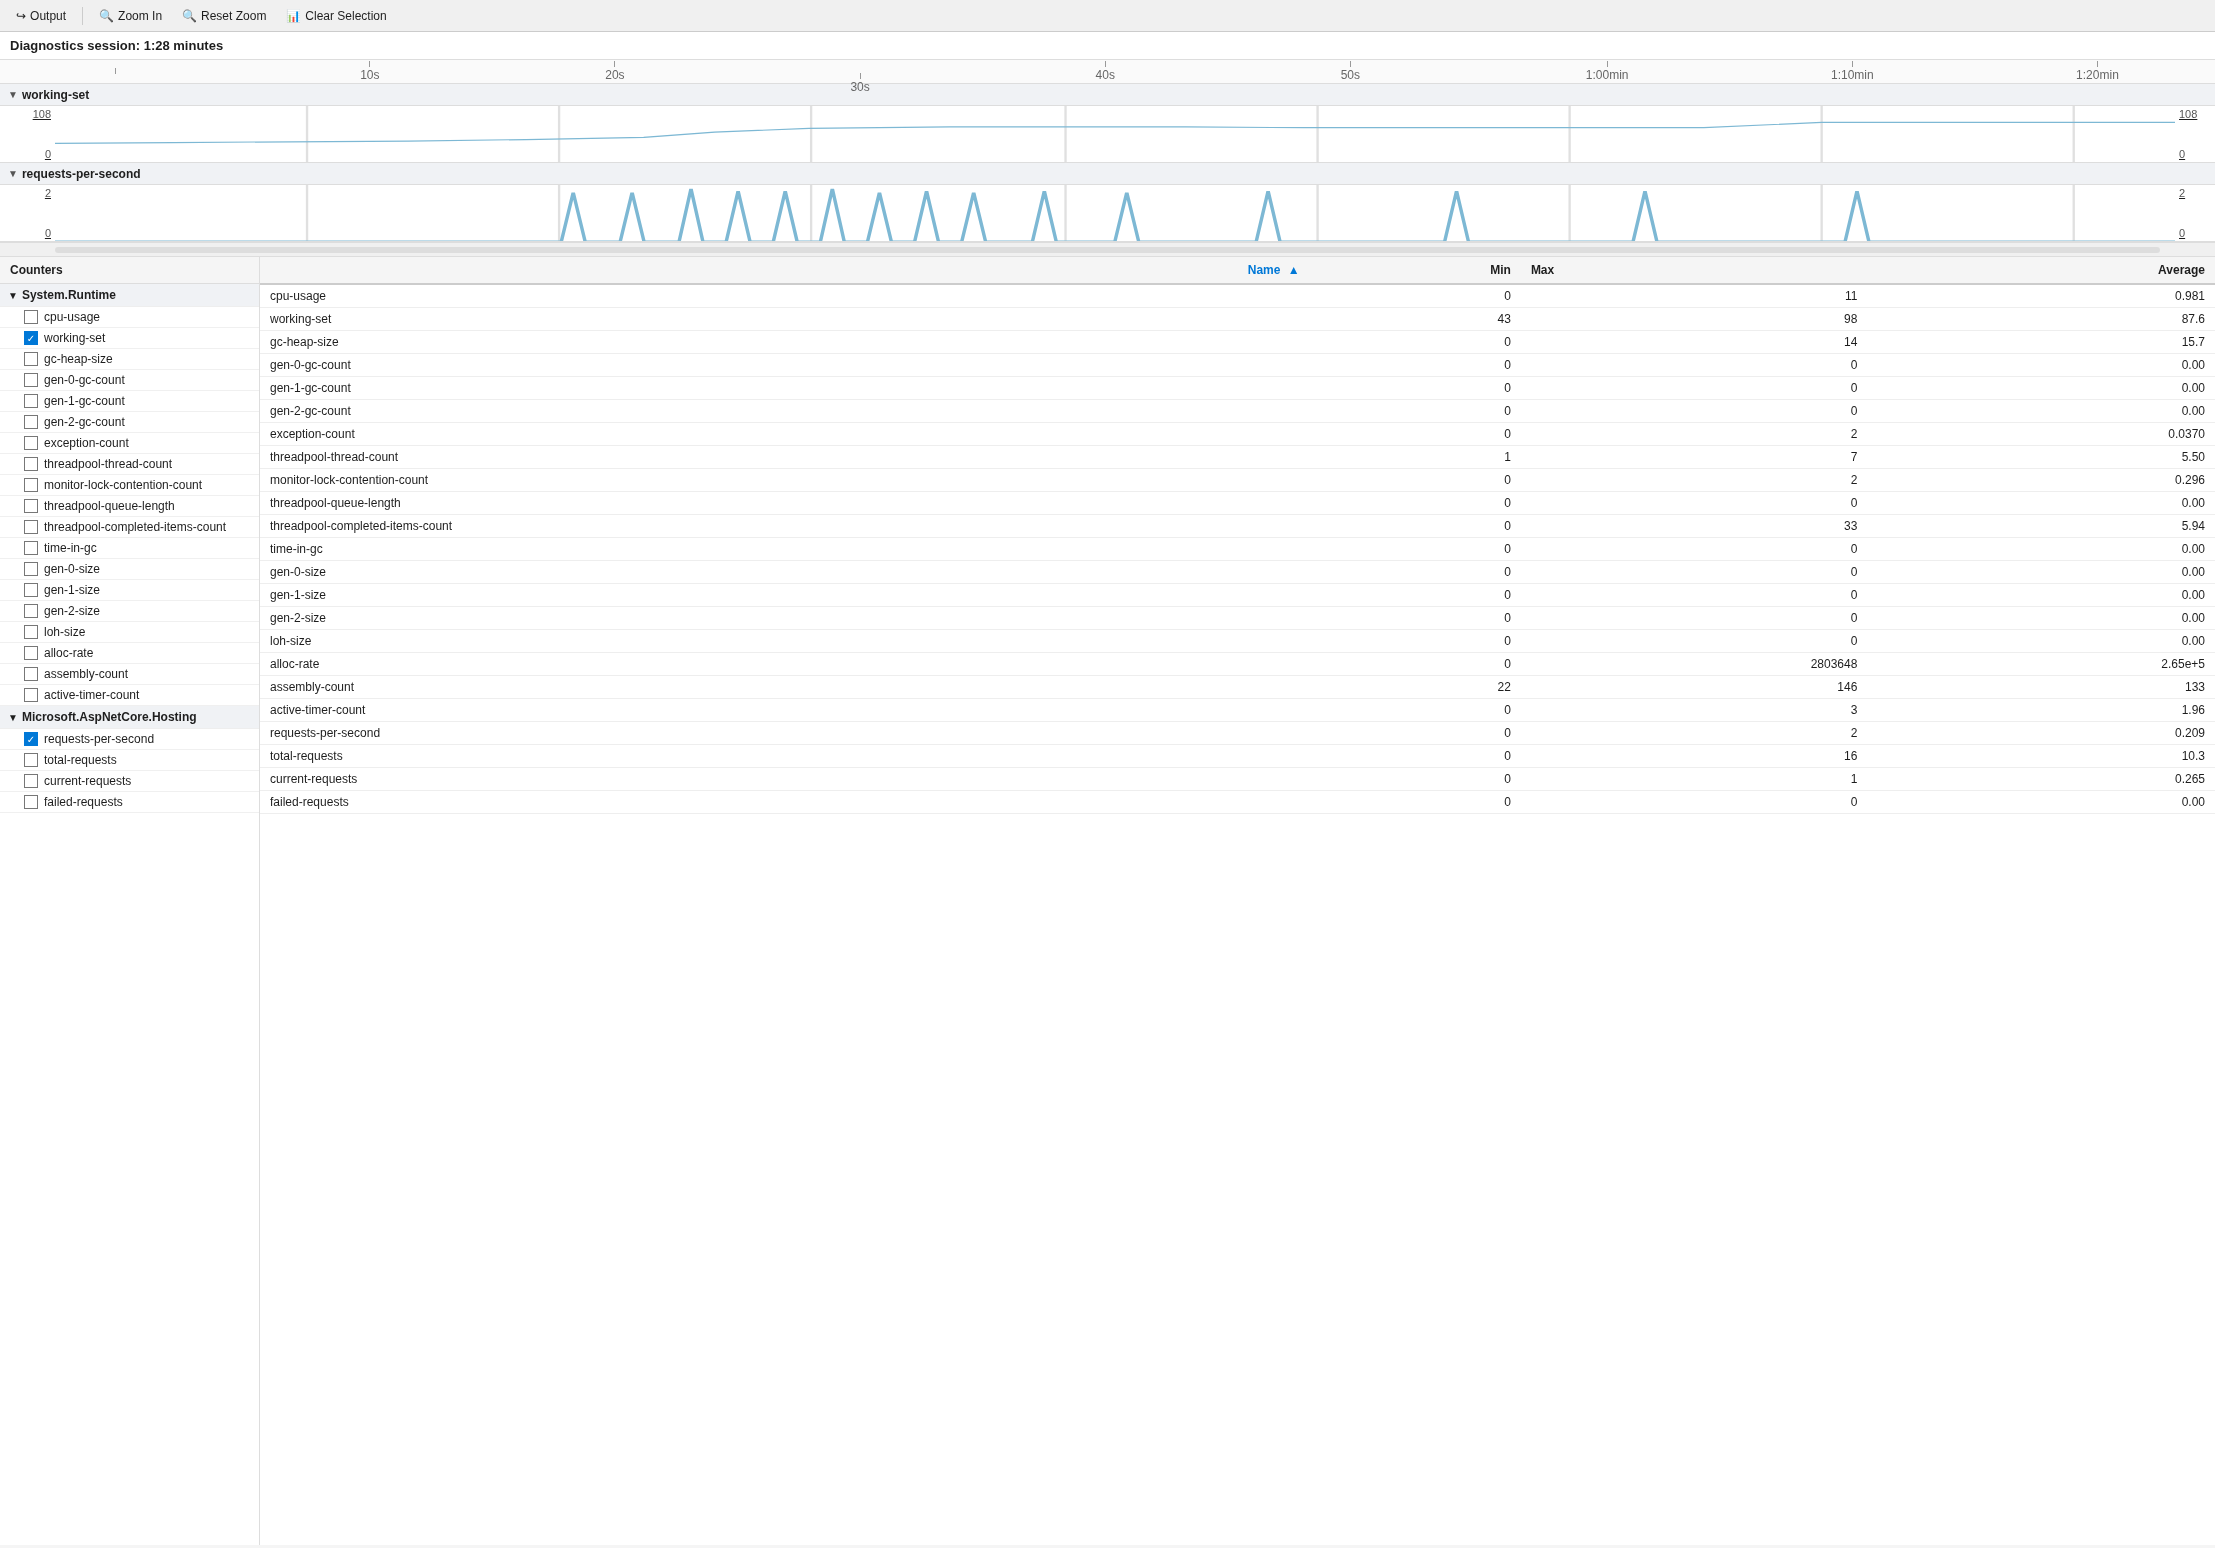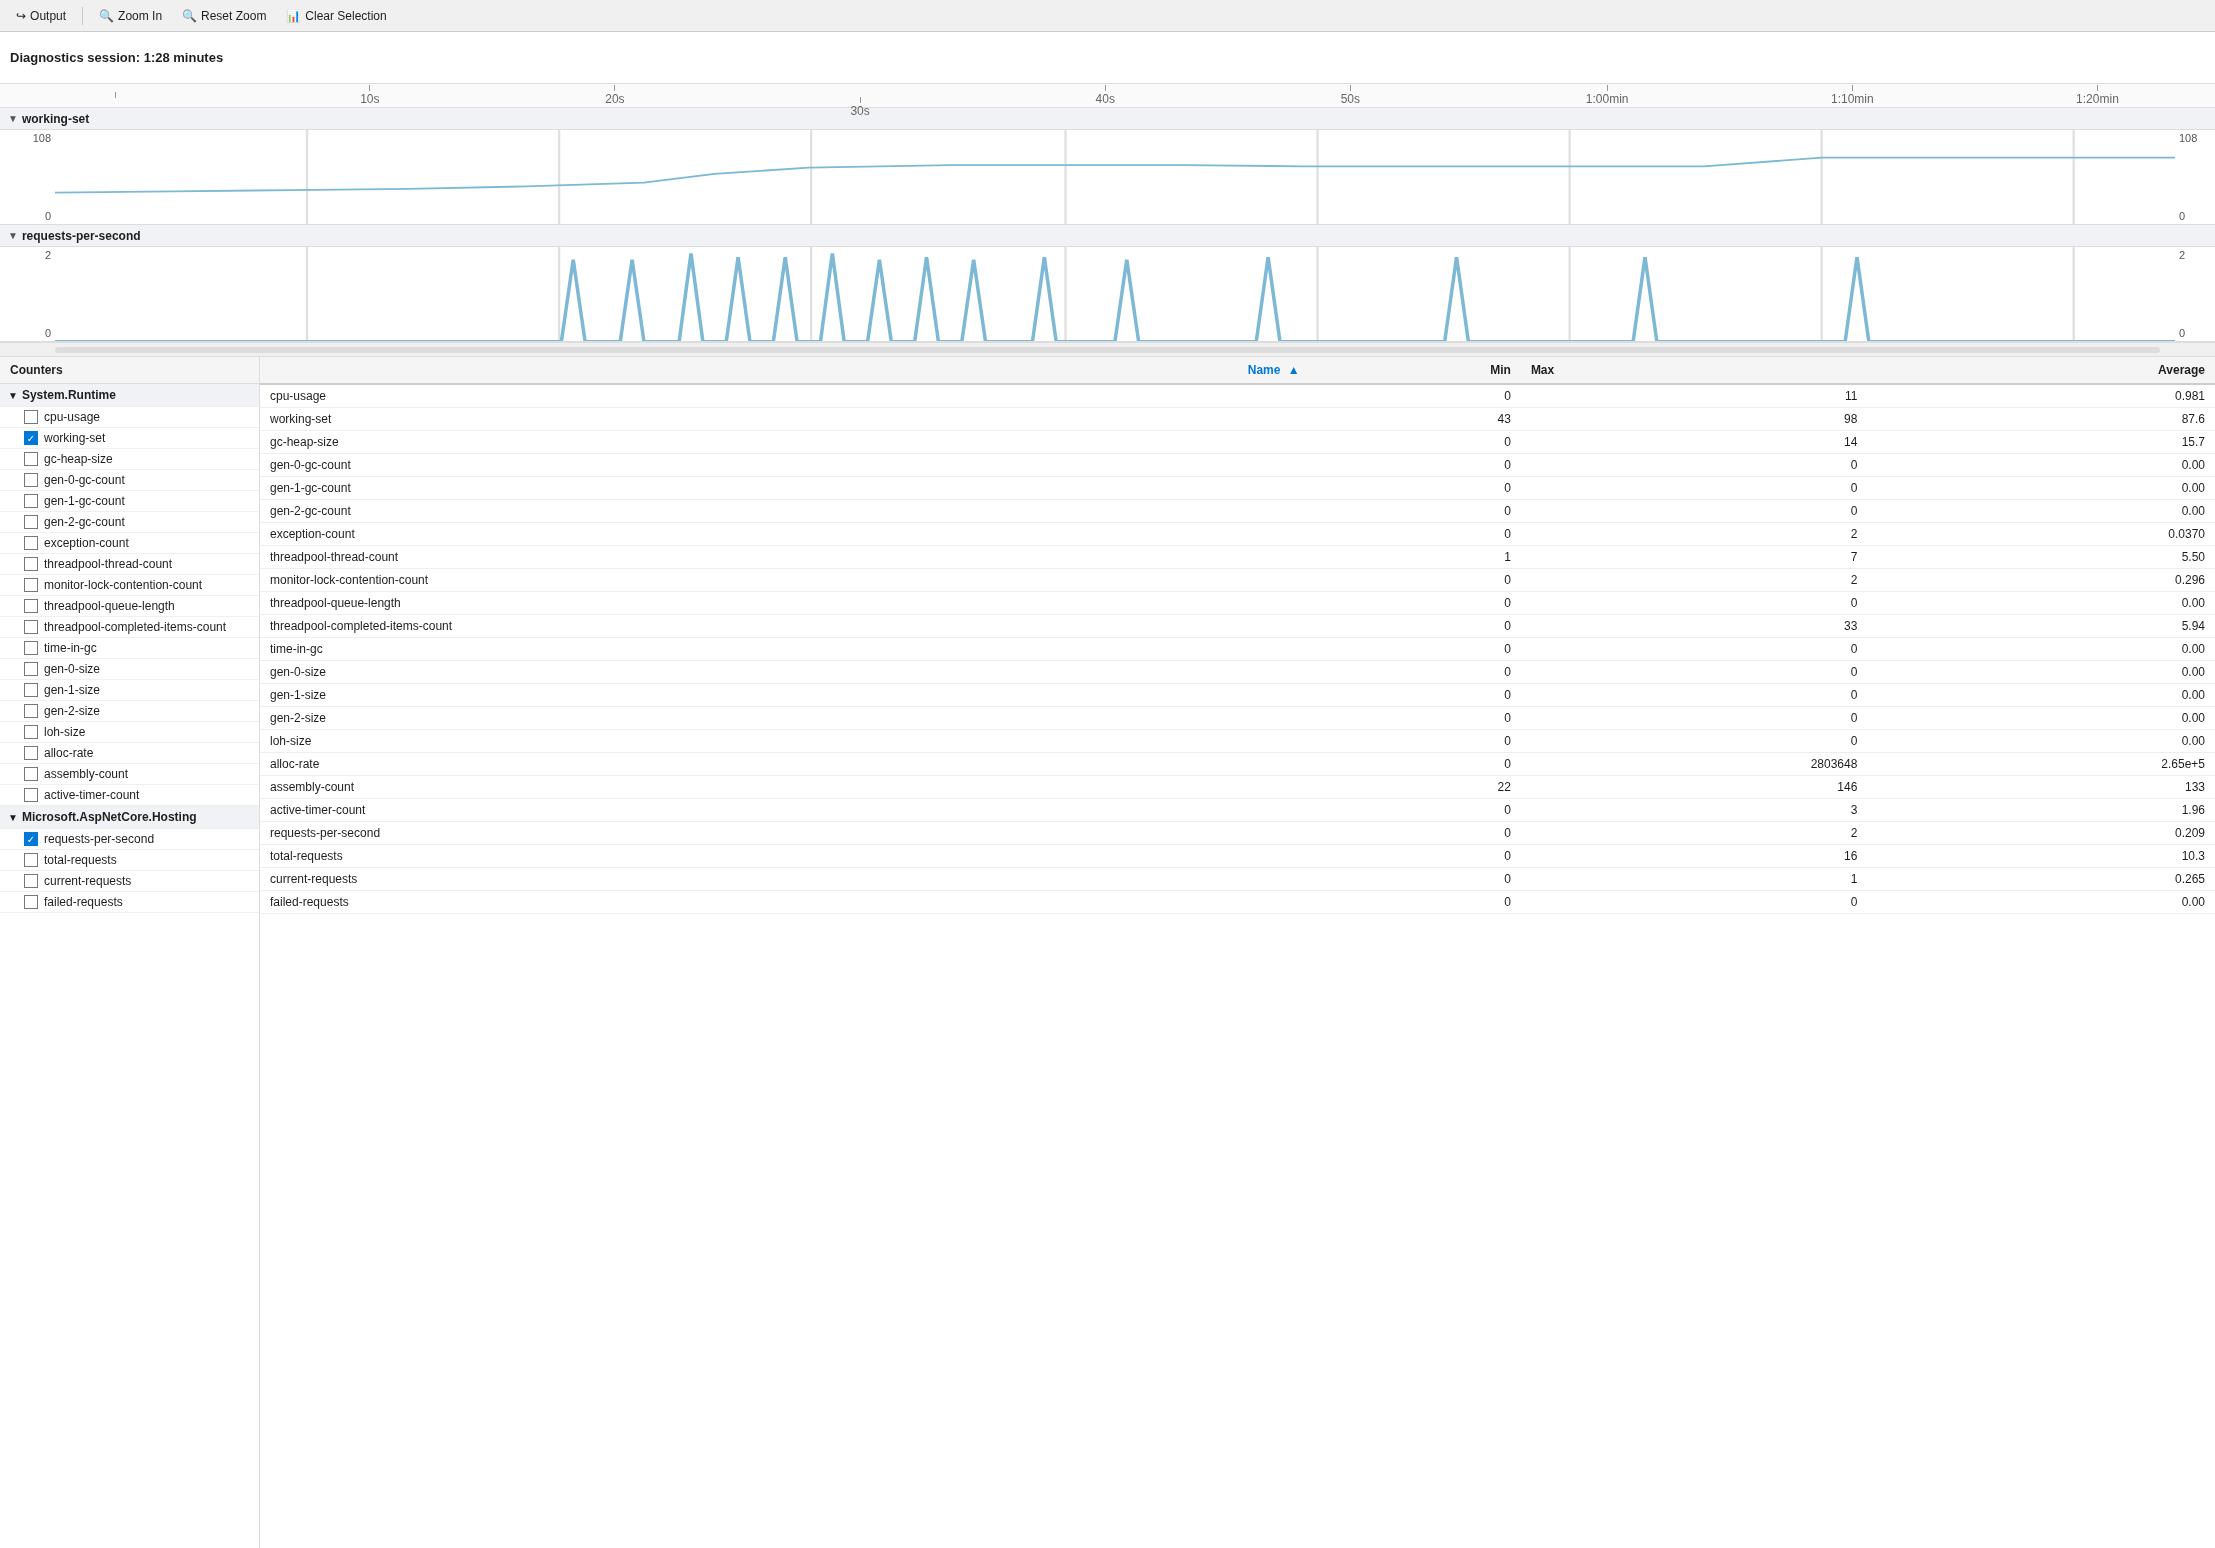--- a/index.html
+++ b/index.html
@@ -11,21 +11,21 @@
       height: 32px;
     }
     .toolbar-btn {
       display: flex; align-items: center; gap: 4px;
       padding: 3px 8px; background: none; border: none; cursor: pointer;
       font-size: 12px; color: #1e1e1e;
     }
     .toolbar-sep { width: 1px; height: 18px; background: #ccc; margin: 0 4px; }
 
     .session-title {
-      padding: 18px 10px; font-weight: bold; font-size: 13px;
+      padding: 6px 10px; font-weight: bold; font-size: 13px;
       background: #fff; border-bottom: 1px solid #ddd;
     }
 
     .chart-area {
       background: #fff; border-bottom: 1px solid #ddd;
       overflow-x: auto; position: relative;
     }
 
     .time-ruler {
       display: flex; align-items: center;
@@ -45,21 +45,21 @@
     }
 
     .chart-section { border-bottom: 1px solid #ddd; }
     .chart-header {
       display: flex; align-items: center; gap: 4px;
       padding: 2px 8px; font-size: 12px; font-weight: bold;
       background: #f0f2f5; border-bottom: 1px solid #ddd; height: 22px;
     }
     .chart-header .triangle { font-size: 10px; color: #555; }
 
-    .chart-body { display: flex; position: relative; height: 94px; }
+    .chart-body { display: flex; position: relative; height: 56px; text-decoration: underline; }
     .chart-y-axis {
       width: 55px; display: flex; flex-direction: column;
       justify-content: space-between; padding: 2px 4px;
       font-size: 11px; color: #555; flex-shrink: 0; align-items: flex-end;
     }
     .chart-canvas-wrap {
       flex: 1; position: relative; overflow: hidden;
     }
     .chart-canvas-wrap svg { width: 100%; height: 100%; }
     .chart-y-axis-right {

